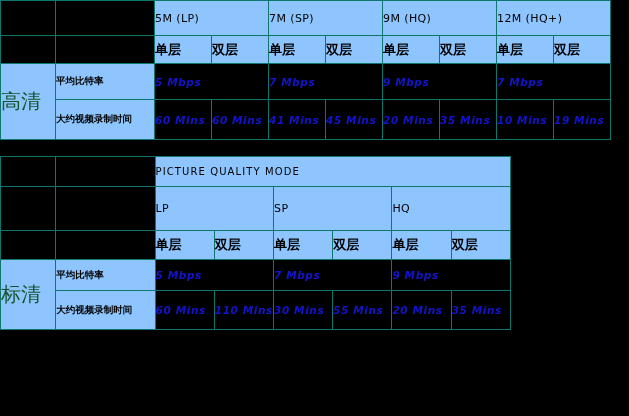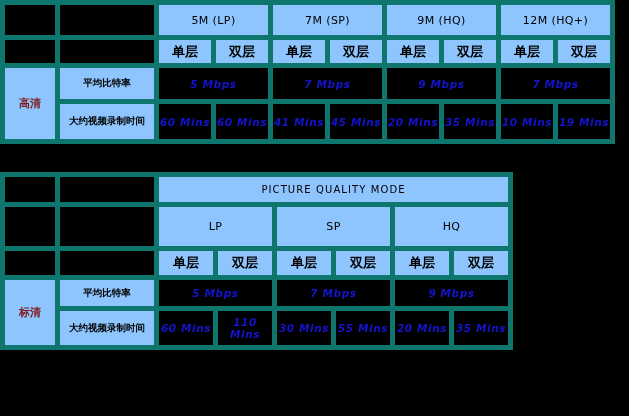--- a/index.html
+++ b/index.html
@@ -15,23 +15,23 @@
     font-family: "DejaVu Sans", "Liberation Sans", sans-serif;
   }
 
   .spec-table {
     position: absolute;
     border-collapse: collapse;
     table-layout: fixed;
   }
 
   .spec-table td {
-    border: 5px solid #0f766e;
+    border: 1px solid #0f766e;
     padding: 0;
-    text-align: center;
+    text-align: left;
     vertical-align: middle;
     background: #000000;
   }
 
   
   .hdr {
     background: #8EC5FE !important;
     color: #000000;
     font-size: 11px;
     font-weight: normal;
@@ -50,23 +50,22 @@
     font-weight: bold;
   }
   .rowlabel {
     background: #8EC5FE !important;
     color: #000000;
     font-size: 9.5px;
     font-weight: bold;
   }
   .sidelabel {
     background: #8EC5FE !important;
-    color: #7f1d1d;
-    font-size: 11px;
-    font-weight: bold;
+    color: #14532d;
+    font-size: 20px;
   }
 
   
   .val {
     background: #000000 !important;
     color: #1414CE;
     font-size: 10.5px;
     font-style: italic;
     font-weight: bold;
     letter-spacing: 0.6px;
@@ -91,21 +90,21 @@
   #table-hd { left: 0px; top: 0px; width: 611px; }
   #table-hd .c-side  { width: 55px; }
   #table-hd .c-label { width: 99px; }
   #table-hd .c-data  { width: 57px; }
   #table-hd .r-h1 { height: 35px; }
   #table-hd .r-h2 { height: 28px; }
   #table-hd .r-d1 { height: 36px; }
   #table-hd .r-d2 { height: 40px; }
 
   
-  #table-sd { left: 0px; top: 172px; width: 511px; }
+  #table-sd { left: 0px; top: 156px; width: 511px; }
   #table-sd .c-side  { width: 55px; }
   #table-sd .c-label { width: 99px; }
   #table-sd .c-data  { width: 59px; }
   #table-sd .r-h0 { height: 30px; }
   #table-sd .r-h1 { height: 44px; }
   #table-sd .r-h2 { height: 29px; }
   #table-sd .r-d1 { height: 31px; }
   #table-sd .r-d2 { height: 39px; }
 </style>
 </head>

